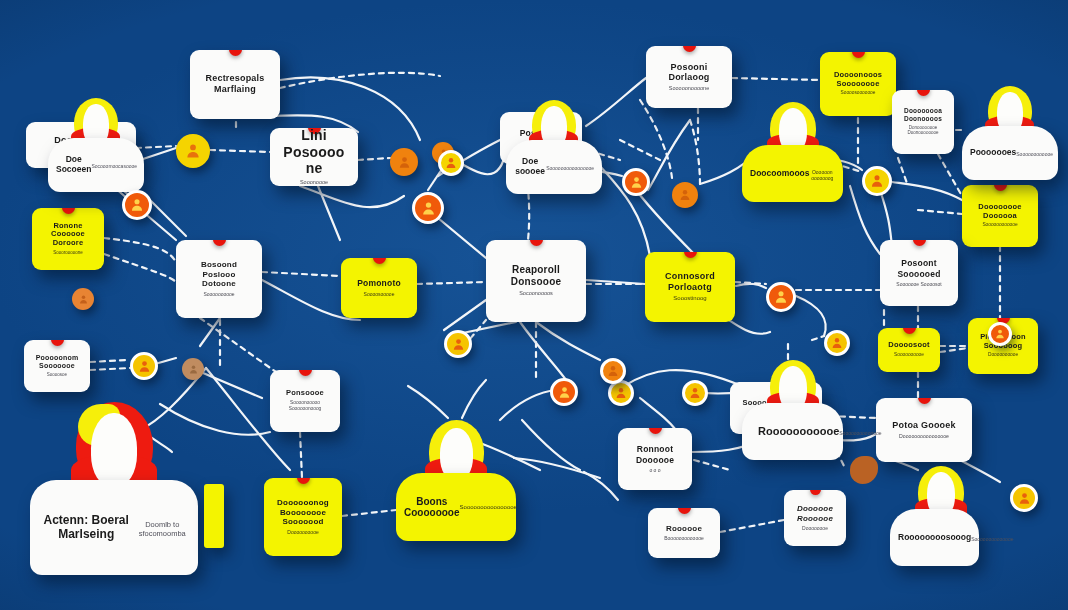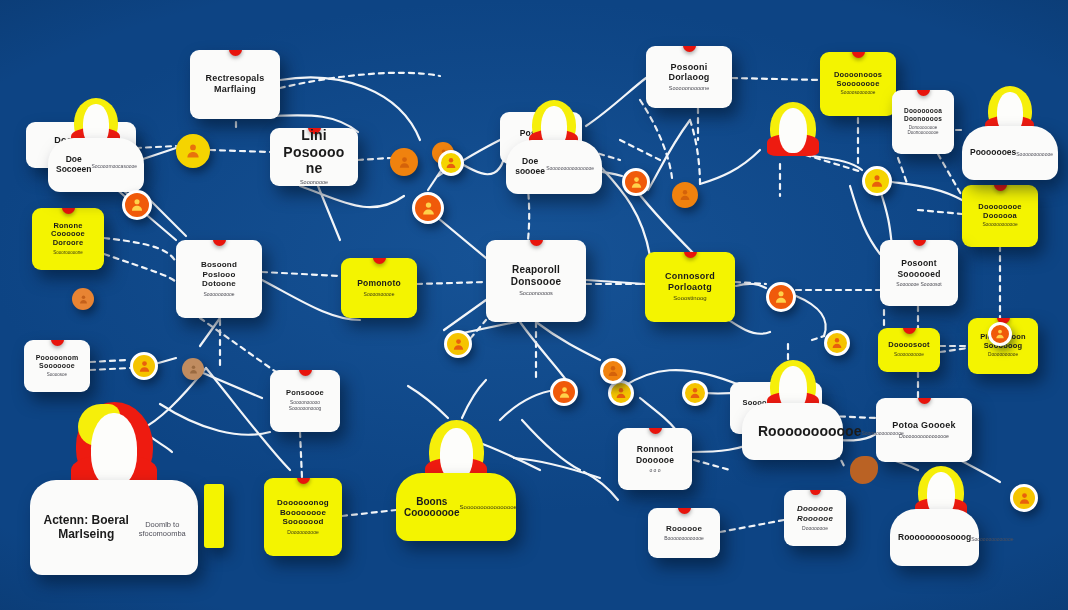--- a/index.html
+++ b/index.html
@@ -354,36 +354,40 @@
         <div class="av-face" style="width: 26px; height: 42px; left: 34.8px; top: 6px;"></div>
         <div class="av-body" style="width: 96px; height: 54px; left: 0px; top: 40px; background: rgb(251, 251, 250);">
           <div class="t1" style="font-size: 8.5px;">Doe soooee</div>
           <div class="t2" style="font-size: 5px;">Soooooooooooooooe</div>
         </div>
       </div>
       <div class="avatar" style="left: 742px; top: 102px; width: 101px; height: 100px;">
         <div class="av-hair" style="width: 46px; height: 53px; left: 27.5px; top: 0px; background: rgb(246, 239, 10);"></div>
         <div class="av-neck" style="width: 52px; height: 22px; left: 24.74px; top: 32px; background: rgb(238, 27, 16);"></div>
         <div class="av-face" style="width: 28px; height: 45px; left: 36.7px; top: 6px;"></div>
+        <div class="av-body" style="width: 101px; height: 57px; left: 0px; top: 43px; background: rgb(244, 244, 0);">
+          <div class="t1" style="font-size: 8.5px;">Doocoomooos</div>
+          <div class="t2" style="font-size: 5px; color: rgb(58, 58, 20);">Oooooon ooooooog</div>
+        </div>
       </div>
       <div class="avatar" style="left: 962px; top: 86px; width: 96px; height: 94px;">
         <div class="av-hair" style="width: 44px; height: 50px; left: 26px; top: 0px; background: rgb(246, 239, 10);"></div>
         <div class="av-neck" style="width: 49px; height: 21px; left: 23.36px; top: 30px; background: rgb(238, 27, 16);"></div>
         <div class="av-face" style="width: 26px; height: 42px; left: 34.8px; top: 6px;"></div>
         <div class="av-body" style="width: 96px; height: 54px; left: 0px; top: 40px; background: rgb(251, 251, 250);">
           <div class="t1" style="font-size: 8.5px;">Pooooooes</div>
           <div class="t2" style="font-size: 5px;">Soooooooooooe</div>
         </div>
       </div>
       <div class="avatar" style="left: 742px; top: 360px; width: 101px; height: 100px;">
         <div class="av-hair" style="width: 46px; height: 53px; left: 27.5px; top: 0px; background: rgb(246, 239, 10);"></div>
         <div class="av-neck" style="width: 52px; height: 22px; left: 24.74px; top: 32px; background: rgb(238, 27, 16);"></div>
         <div class="av-face" style="width: 28px; height: 45px; left: 36.7px; top: 6px;"></div>
         <div class="av-body" style="width: 101px; height: 57px; left: 0px; top: 43px; background: rgb(251, 251, 250);">
-          <div class="t1" style="font-size: 14px; padding-left: 8px;">Rooooooooooe</div>
+          <div class="t1" style="font-size: 11px; padding-left: 8px;">Rooooooooooe</div>
           <div class="t2" style="font-size: 5px;">Soooooooooooooe</div>
         </div>
       </div>
       <div class="avatar" style="left: 890px; top: 466px; width: 101px; height: 100px;">
         <div class="av-hair" style="width: 46px; height: 53px; left: 27.5px; top: 0px; background: rgb(246, 239, 10);"></div>
         <div class="av-neck" style="width: 52px; height: 22px; left: 24.74px; top: 32px; background: rgb(238, 27, 16);"></div>
         <div class="av-face" style="width: 28px; height: 45px; left: 36.7px; top: 6px;"></div>
         <div class="av-body" style="width: 89px; height: 57px; left: 0px; top: 43px; background: rgb(251, 251, 250);">
           <div class="t1" style="font-size: 8.5px;">Roooooooosooog</div>
           <div class="t2" style="font-size: 5px;">Soooooooooooooe</div>

